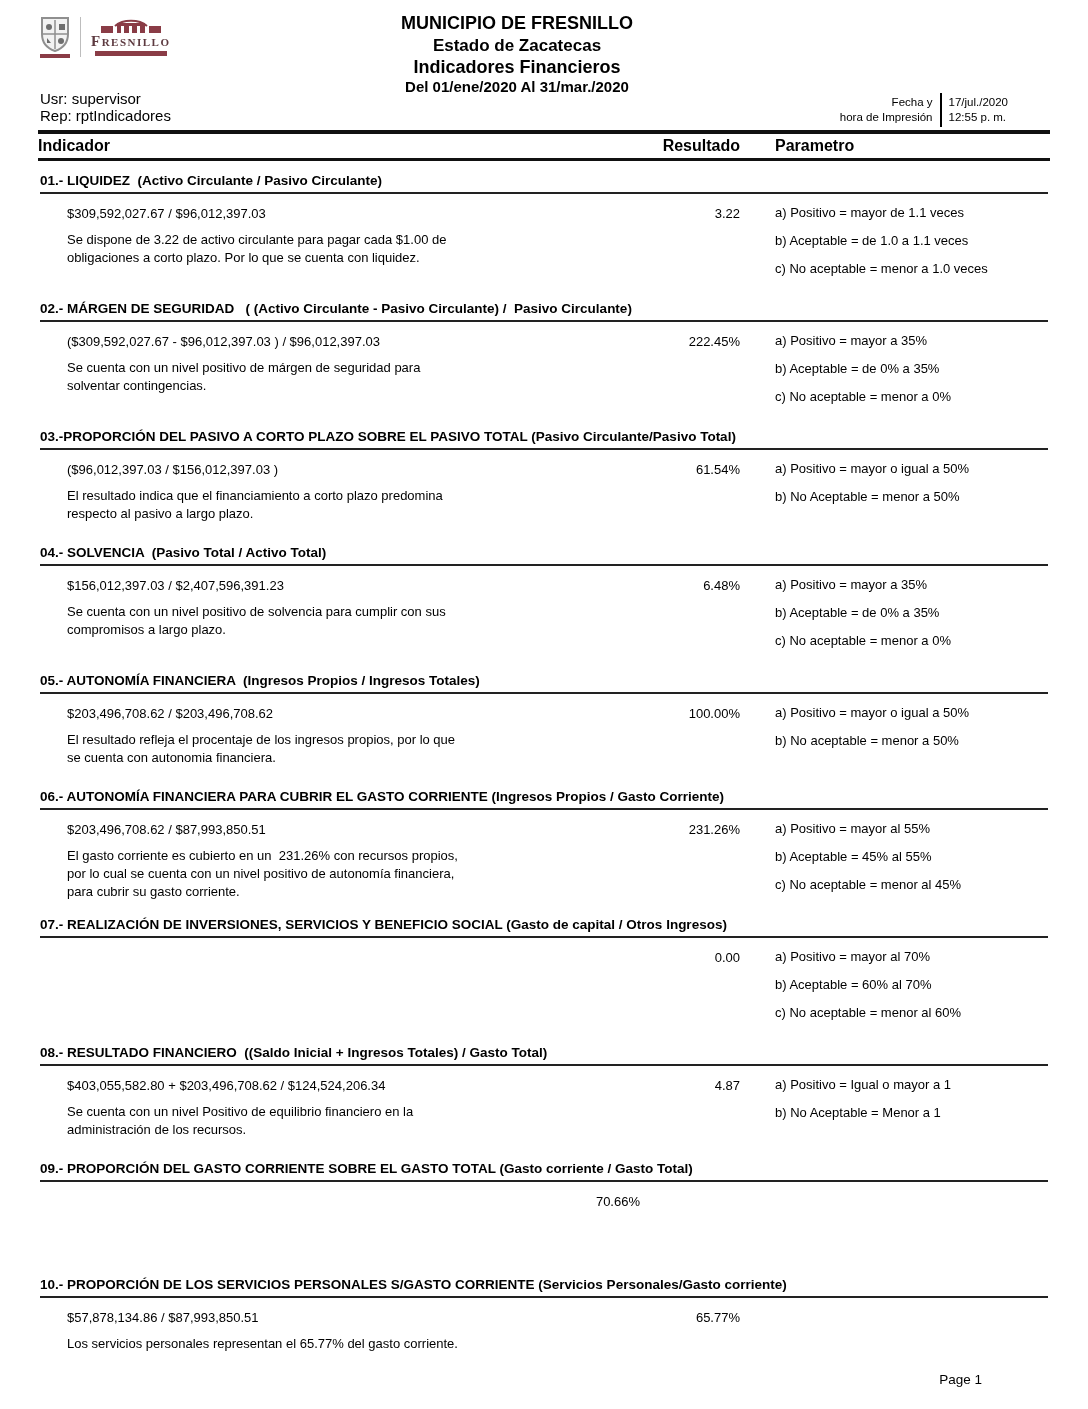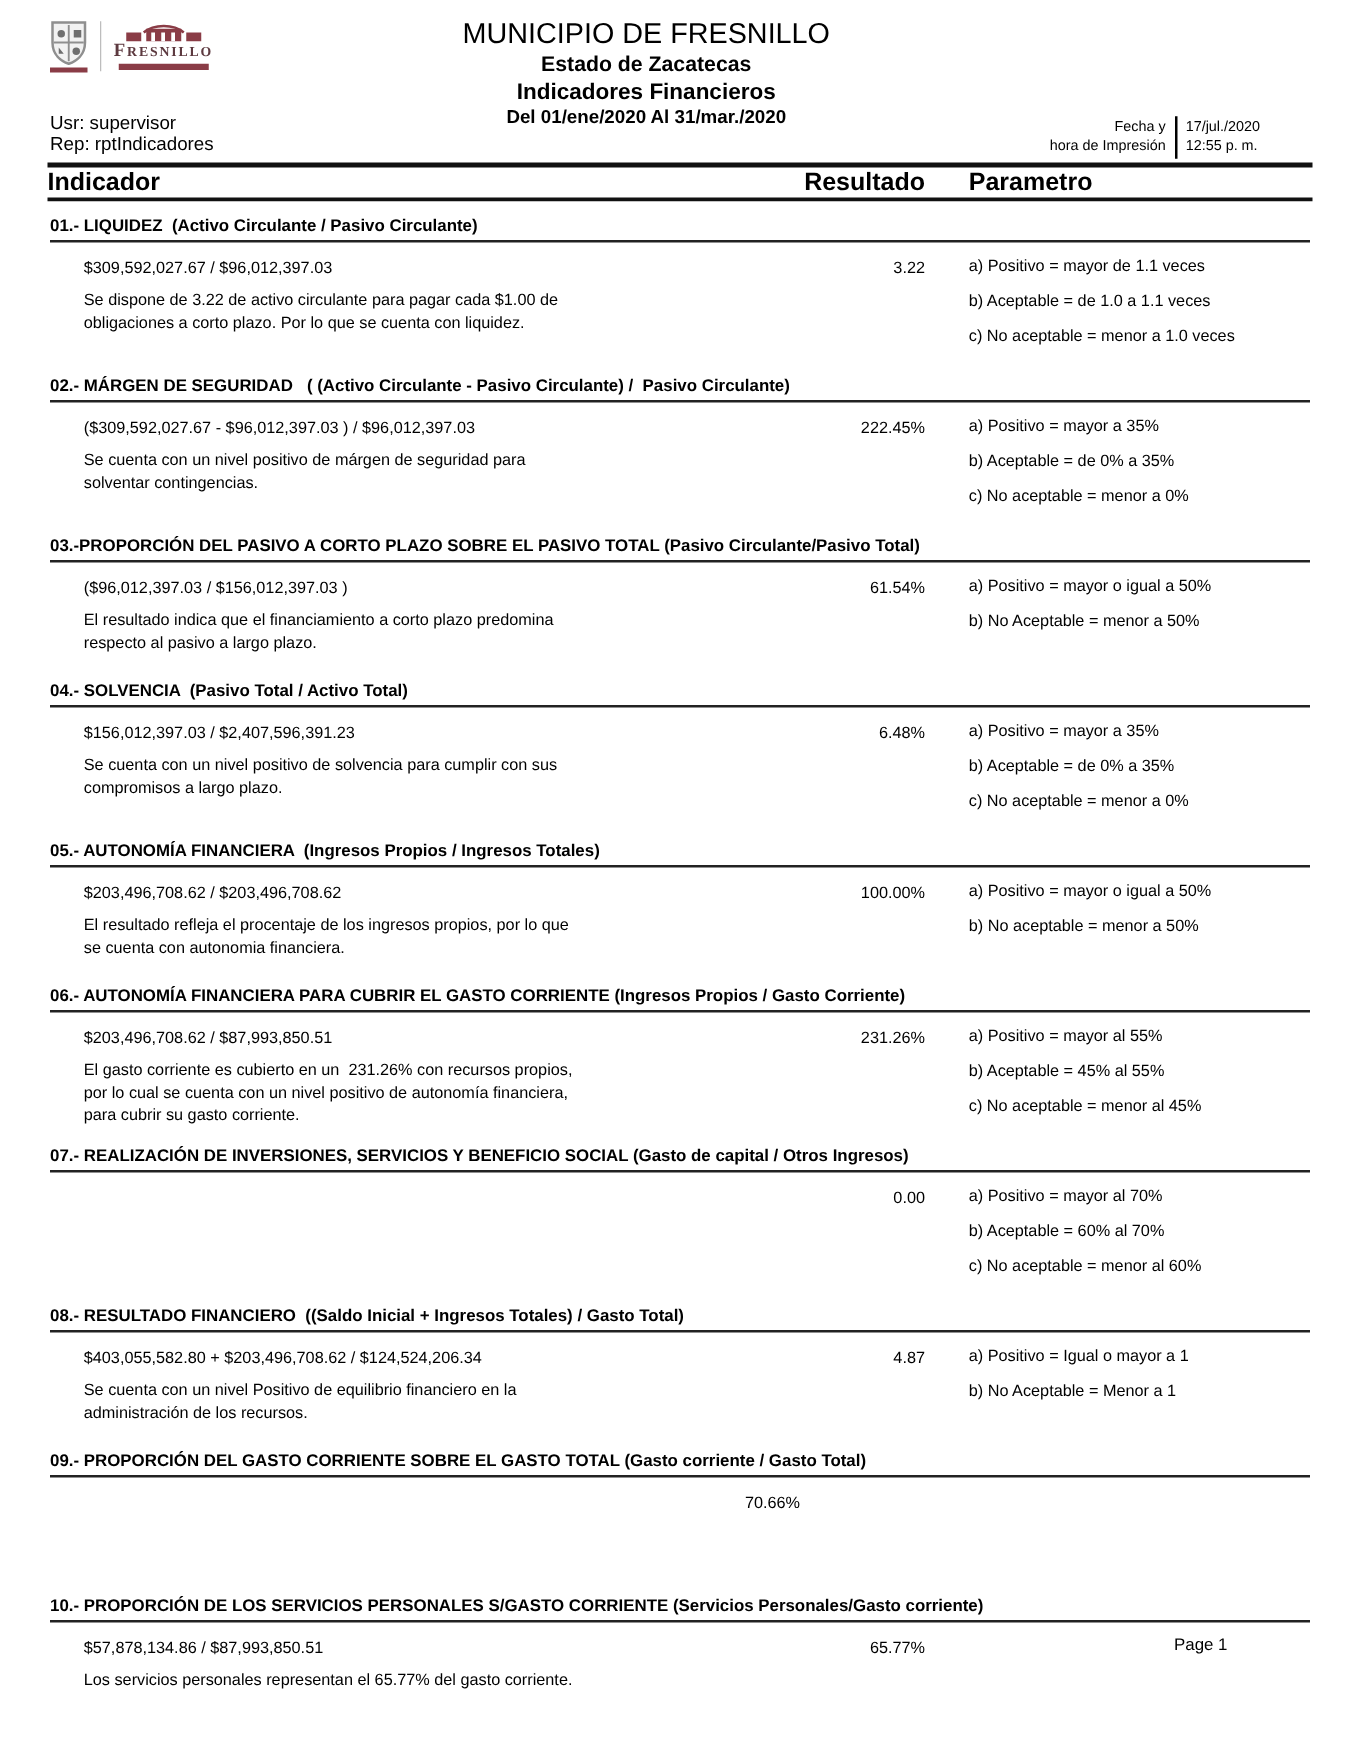--- a/index.html
+++ b/index.html
@@ -39,21 +39,21 @@
   .logo .banner { width: 72px; height: 5px; background: #8a3c46; margin-top: 2px; }
 
   .title-block {
     position: absolute;
     left: 0;
     right: 54px;
     top: 12px;
     text-align: center;
     line-height: 1.25;
   }
-  .title-block .t1 { font-size: 23px; font-weight: normal; }
+  .title-block .t1 { font-size: 18px; font-weight: bold; }
   .title-block .t2 { font-size: 17px; font-weight: bold; }
   .title-block .t3 { font-size: 18px; font-weight: bold; }
   .title-block .t4 { font-size: 15px; font-weight: bold; }
 
   .meta-left {
     position: absolute;
     left: 40px;
     top: 90px;
     font-size: 15px;
     line-height: 17px;
@@ -77,21 +77,21 @@
     position: absolute;
     left: 38px;
     right: 38px;
     top: 130px;
     border-top: 4px solid #111;
     border-bottom: 3px solid #111;
     height: 31px;
     display: grid;
     grid-template-columns: 602px 100px 1fr;
     align-items: center;
-    font-size: 20px;
+    font-size: 16px;
     font-weight: bold;
   }
   .table-head .th-result { text-align: right; }
   .table-head .th-param { padding-left: 35px; }
 
   
   .sections {
     position: absolute;
     left: 40px;
     right: 40px;
@@ -115,21 +115,21 @@
   .formula-col { padding-left: 27px; }
   .formula { line-height: 17px; white-space: pre-wrap; }
   .desc { margin-top: 9px; line-height: 18px; white-space: pre-wrap; }
   .result { text-align: right; line-height: 17px; }
   .params { padding-left: 35px; }
   .params .param { margin: 0 0 12px 0; line-height: 16px; }
 
   
   .footer {
     position: absolute;
-    top: 1308px;
+    top: 1372px;
     right: 106px;
     font-size: 13.5px;
   }
 </style>
 </head>
 <body>
 
 <div class="page">
 
   <div class="logo">

